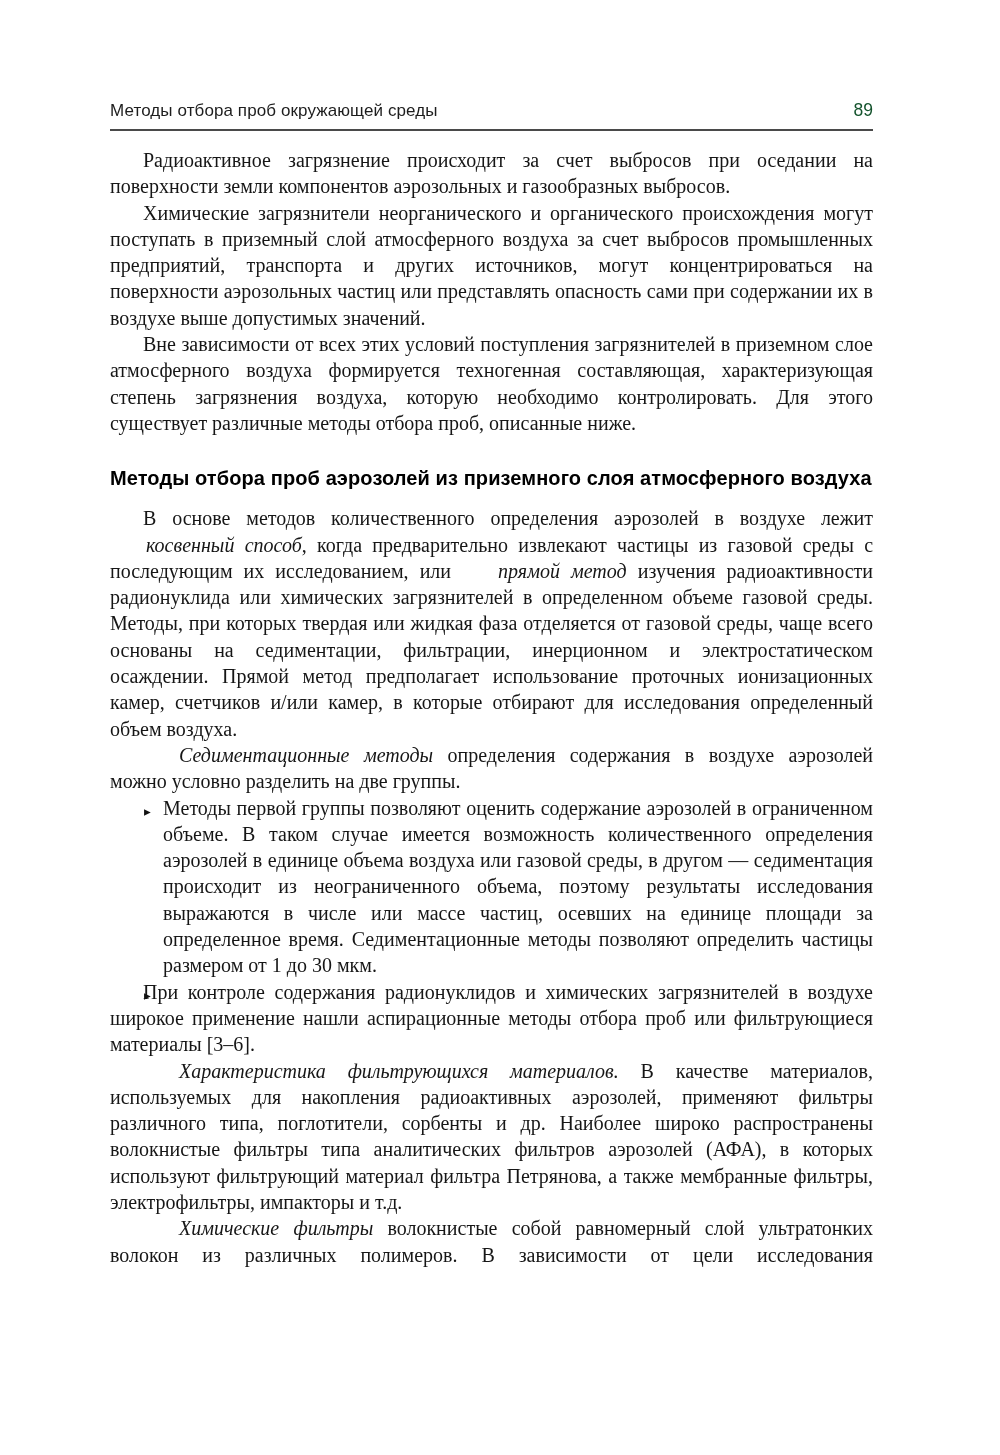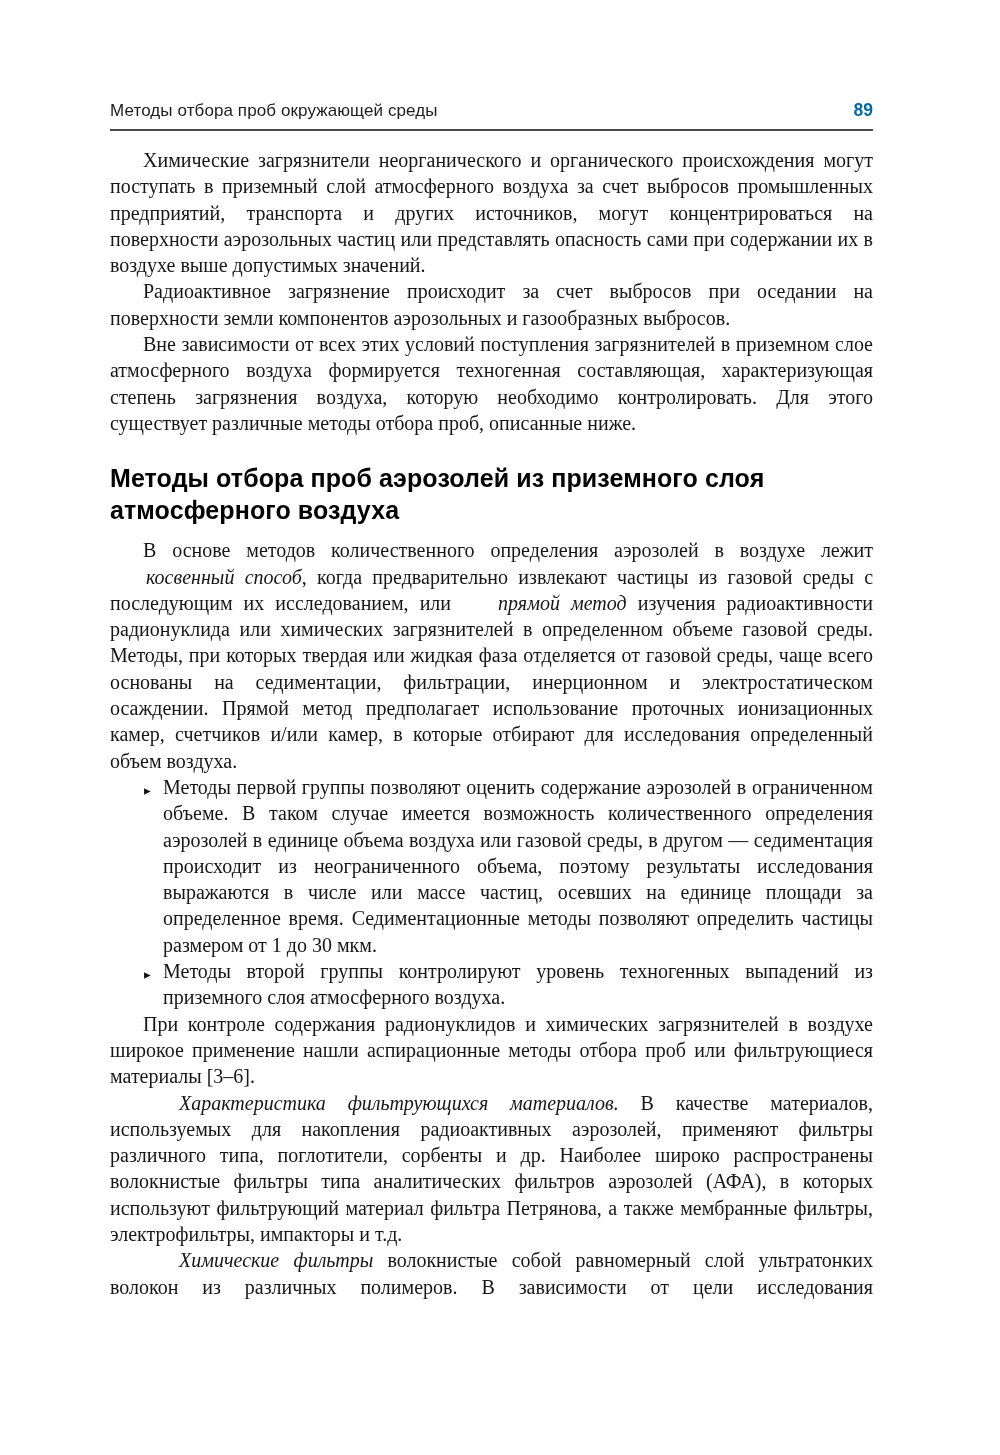--- a/index.html
+++ b/index.html
@@ -27,22 +27,22 @@
     align-items: flex-end;
     font-family: "Liberation Sans", sans-serif;
   }
   .running-head {
     font-size: 17px;
     letter-spacing: 0.1px;
     color: #1d1d1d;
   }
   .page-num {
     font-size: 17.5px;
-    font-weight: 700;
-    color: #0369a1;
+    font-weight: 400;
+    color: #14532d;
   }
   .header-rule {
     position: absolute;
     left: 110px;
     top: 129px;
     width: 763px;
     height: 2px;
     background: #4a4a4a;
   }
   .content {
@@ -61,21 +61,21 @@
   .body-p.cont-last {
     text-align-last: justify;
   }
   .it {
     font-style: italic;
     margin-left: 36px;
   }
   .sec-heading {
     font-family: "Liberation Sans", sans-serif;
     font-weight: 700;
-    font-size: 25px;
+    font-size: 20px;
     line-height: 32px;
     margin: 26px 0 11px 0;
     color: #000000;
     letter-spacing: 0.1px;
   }
   .bullet-item {
     position: relative;
     padding-left: 53px;
     font-size: 20px;
     line-height: 26.3px;
@@ -93,24 +93,25 @@
 </head>
 <body>
 
 <div class="page">
   <div class="header-row">
     <span class="running-head">Методы отбора проб окружающей среды</span>
     <span class="page-num">89</span>
   </div>
   <div class="header-rule"></div>
   <div class="content">
+      <p class="body-p"><span>Радиоактивное загрязнение происходит за счет выбросов при оседании на поверхности земли компонентов аэрозольных и газообразных выбросов.</span></p>
       <p class="body-p"><span>Химические загрязнители неорганического и органического происхождения могут поступать в приземный слой атмосферного воздуха за счет выбросов промышленных предприятий, транспорта и других источников, могут концентрироваться на поверхности аэрозольных частиц или представлять опасность сами при содержании их в воздухе выше допустимых значений.</span></p>
-      <p class="body-p"><span>Радиоактивное загрязнение происходит за счет выбросов при оседании на поверхности земли компонентов аэрозольных и газообразных выбросов.</span></p>
       <p class="body-p"><span>Вне зависимости от всех этих условий поступления загрязнителей в приземном слое атмосферного воздуха формируется техногенная составляющая, характеризующая степень загрязнения воздуха, которую необходимо контролировать. Для этого существует различные методы отбора проб, описанные ниже.</span></p>
       <h2 class="sec-heading">Методы отбора проб аэрозолей из приземного слоя атмосферного воздуха</h2>
       <p class="body-p"><span>В основе методов количественного определения аэрозолей в воздухе лежит </span><span class="it">косвенный способ</span><span>, когда предварительно извлекают частицы из газовой среды с последующим их исследованием, или </span><span class="it">прямой метод</span><span> изучения радиоактивности радионуклида или химических загрязнителей в определенном объеме газовой среды. Методы, при которых твердая или жидкая фаза отделяется от газовой среды, чаще всего основаны на седиментации, фильтрации, инерционном и электростатическом осаждении. Прямой метод предполагает использование проточных ионизационных камер, счетчиков и/или камер, в которые отбирают для исследования определенный объем воздуха.</span></p>
+      <p class="body-p"><span class="it">Седиментационные методы</span><span> определения содержания в воздухе аэрозолей можно условно разделить на две группы.</span></p>
       <div class="bullet-item"><span class="bullet-marker">▸</span><span><span>Методы первой группы позволяют оценить содержание аэрозолей в ограниченном объеме. В таком случае имеется возможность количественного определения аэрозолей в единице объема воздуха или газовой среды, в другом — седиментация происходит из неограниченного объема, поэтому результаты исследования выражаются в числе или массе частиц, осевших на единице площади за определенное время. Седиментационные методы позволяют определить частицы размером от 1 до 30 мкм.</span></span></div>
-      <div class="bullet-item"><span class="bullet-marker">▸</span><span><span>Методы второй группы контролируют уровень техногенных выпадений из приземного слоя атмосферного воздуха.</span></span></div>
+      <div class="bullet-item"><span class="bullet-marker">▸</span></div>
       <p class="body-p"><span>При контроле содержания радионуклидов и химических загрязнителей в воздухе широкое применение нашли аспирационные методы отбора проб или фильтрующиеся материалы [3–6].</span></p>
       <p class="body-p"><span class="it">Характеристика фильтрующихся материалов.</span><span> В качестве материалов, используемых для накопления радиоактивных аэрозолей, применяют фильтры различного типа, поглотители, сорбенты и др. Наиболее широко распространены волокнистые фильтры типа аналитических фильтров аэрозолей (АФА), в которых используют фильтрующий материал фильтра Петрянова, а также мембранные фильтры, электрофильтры, импакторы и т.д.</span></p>
       <p class="body-p cont-last"><span class="it">Химические фильтры</span><span> волокнистые собой равномерный слой ультратонких волокон из различных полимеров. В зависимости от цели исследования</span></p>
     </div>
 </div>
 
 </body></html>

